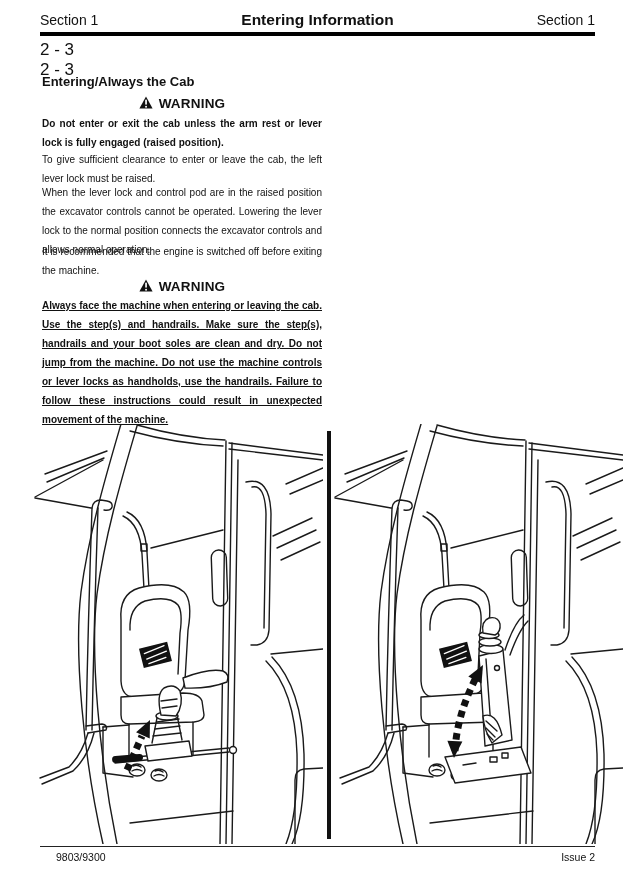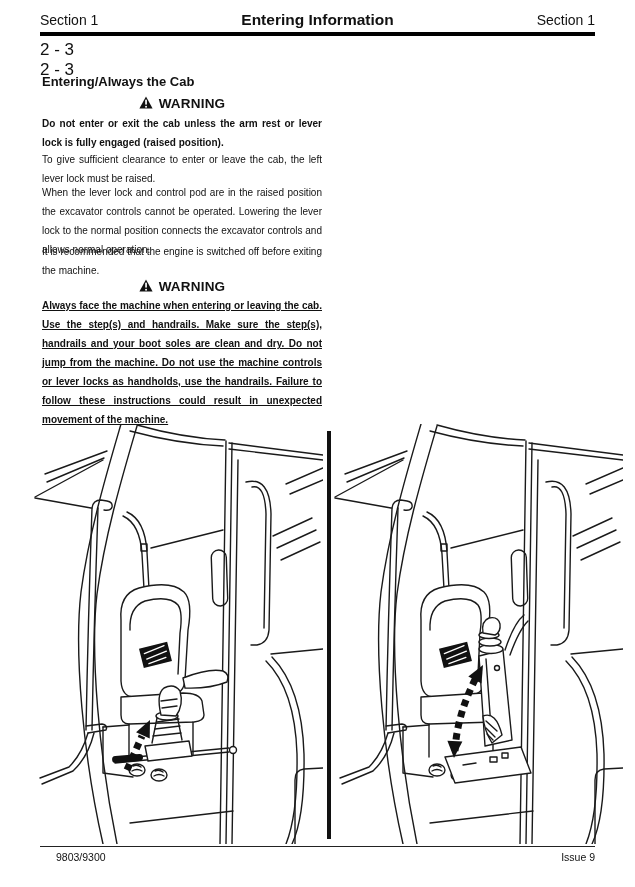--- a/index.html
+++ b/index.html
@@ -211,16 +211,16 @@
     <g>
       <path class="dash" d="M122,327 Q124,289 145,250"></path>
       <polygon class="solid" points="0,0 -17,7.5 -17,-7.5" transform="translate(150,241) rotate(-61.7)"></polygon>
       <polygon class="solid" points="0,0 -17,7.5 -17,-7.5" transform="translate(121,334) rotate(93)"></polygon>
     </g>
   </svg>
 
   <div class="abs rule-foot"></div>
   <div class="abs foot-row">
     <span>9803/9300</span>
-    <span>Issue 9</span>
+    <span>Issue 2</span>
   </div>
 
 </div>
 
 </body></html>

